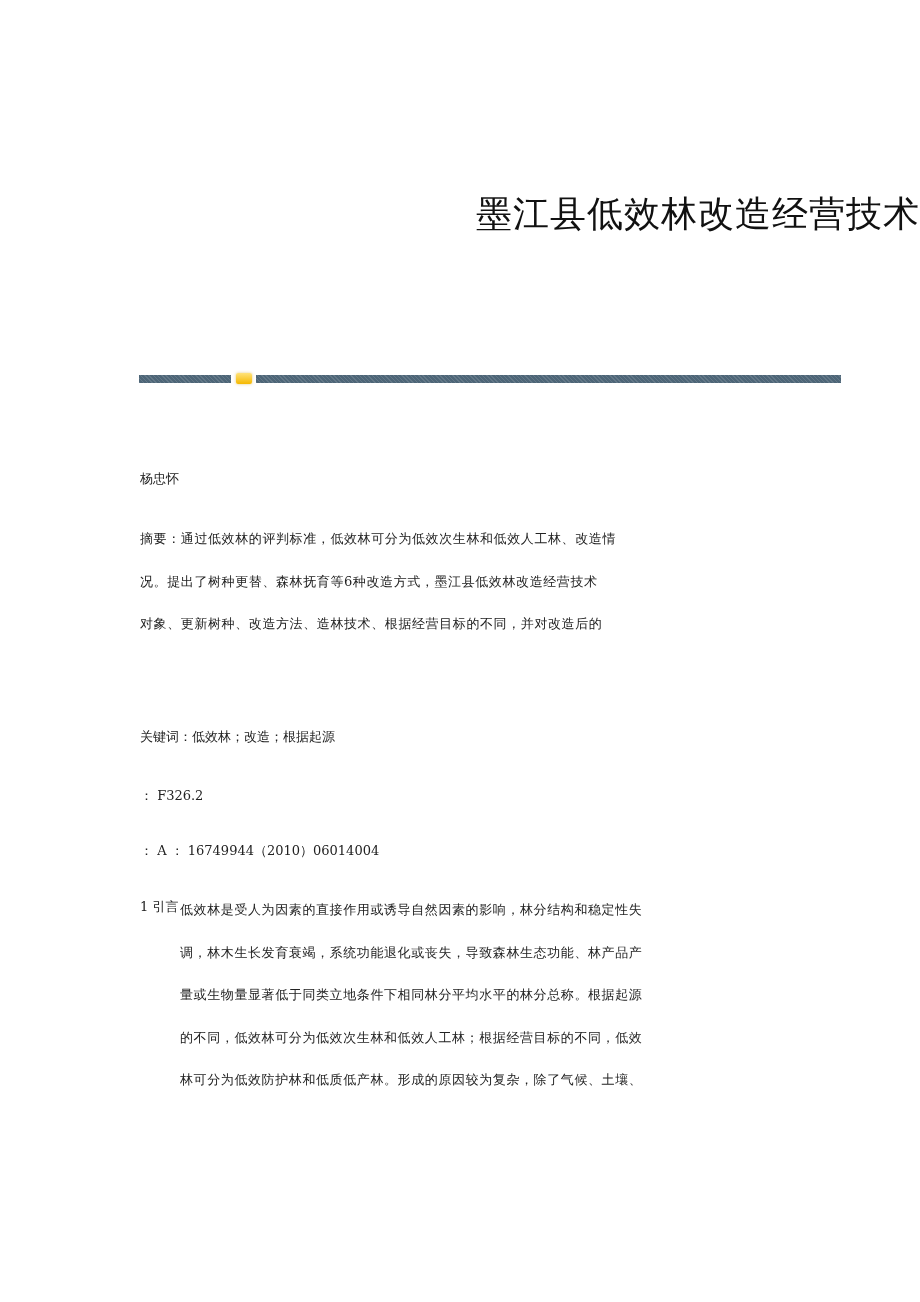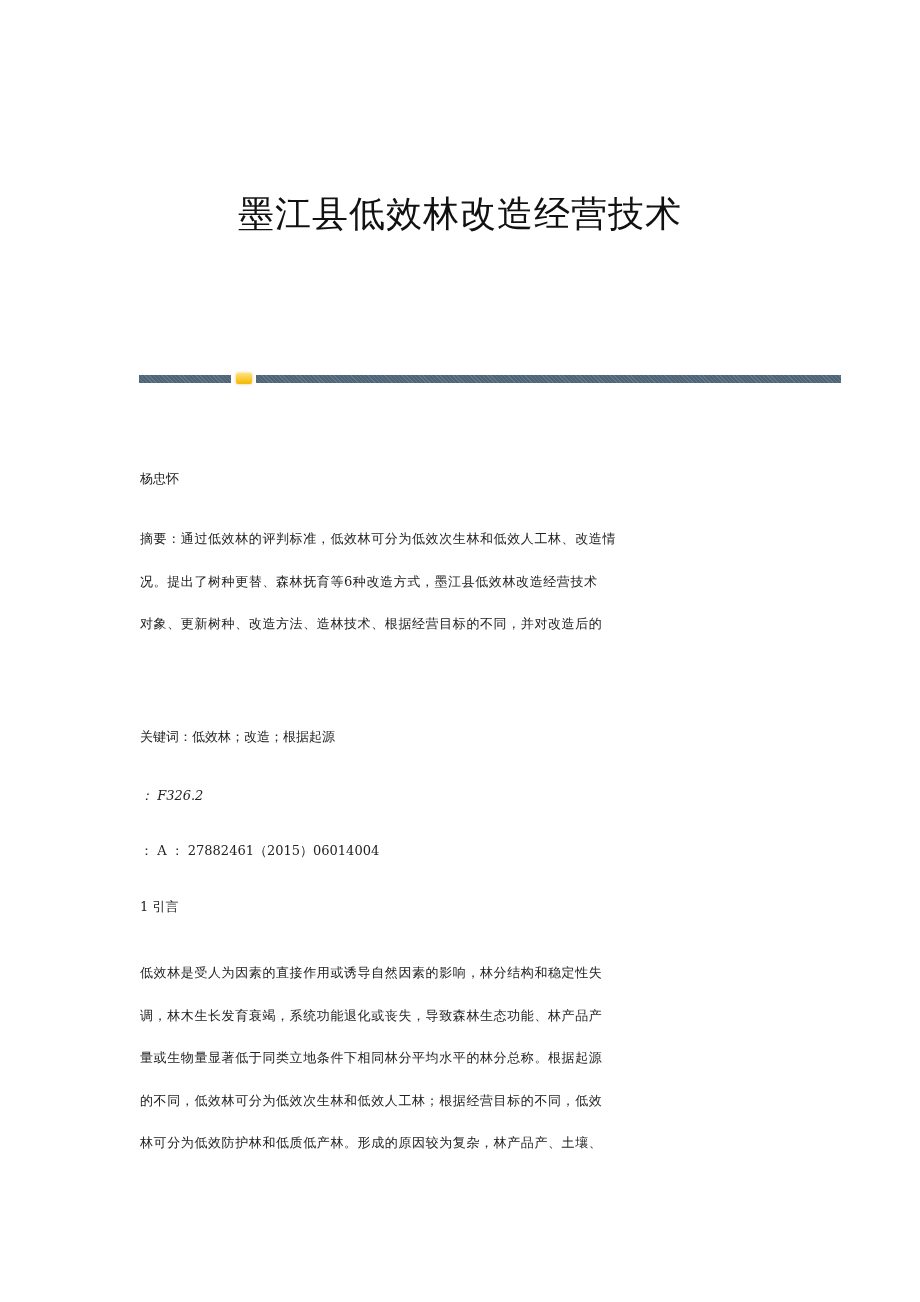--- a/index.html
+++ b/index.html
@@ -1,18 +1,18 @@
 <!DOCTYPE html>
 <html><head>
 <meta charset="utf-8">
 <style>
   html, body { margin: 0; padding: 0; background: #ffffff; }
   body { width: 920px; height: 1302px; position: relative; overflow: hidden;
          font-family: "DejaVu Serif", "Liberation Serif", serif; color: #1a1a1a; }
-  .title { position: absolute; left: 0; width: 920px; top: 190px; text-align: center;
+  .title { position: absolute; left: 0; width: 920px; top: 190px; text-align: right;
            font-size: 36px; letter-spacing: 1px; color: #111; }
   .rule { position: absolute; top: 375px; height: 8px; background: #4d6577;
           background-image: repeating-linear-gradient(45deg, rgba(255,255,255,0.12) 0 1px, transparent 1px 3px); }
   .rule.left { left: 139px; width: 92px; }
   .rule.right { left: 256px; width: 585px; }
   .rule-ornament { position: absolute; left: 236px; top: 373px; width: 16px; height: 11px;
                    background: linear-gradient(#ffe27a, #f5b800); border-radius: 2px;
                    box-shadow: 0 0 3px rgba(200,150,0,0.5); }
   .text { position: absolute; left: 140px; width: 630px; font-size: 13px; color: #222; }
   .para { line-height: 42.5px; letter-spacing: 0.6px; text-align: justify; }
@@ -29,23 +29,23 @@
 
 <div class="text" style="top:470px;">杨忠怀</div>
 
 <div class="text para" style="top:518px;">
   <div class="line">摘要：通过低效林的评判标准，低效林可分为低效次生林和低效人工林、改造情</div>
   <div class="line">况。提出了树种更替、森林抚育等6种改造方式，墨江县低效林改造经营技术</div>
   <div class="line">对象、更新树种、改造方法、造林技术、根据经营目标的不同，并对改造后的</div>
 </div>
 
 <div class="text" style="top:728px;">关键词：低效林；改造；根据起源</div>
-<div class="text" style="top:787px;font-style:italic;">：  F326.2</div>
-<div class="text" style="top:842px;">：  A ：  27882461（2015）06014004</div>
+<div class="text" style="top:787px;">：  F326.2</div>
+<div class="text" style="top:842px;">：  A ：  16749944（2010）06014004</div>
 <div class="text" style="top:898px;">1 引言</div>
 
-<div class="text para" style="top:952px;">
+<div class="text para" style="top:889px;margin-left:40px;">
   <div class="line">低效林是受人为因素的直接作用或诱导自然因素的影响，林分结构和稳定性失</div>
   <div class="line">调，林木生长发育衰竭，系统功能退化或丧失，导致森林生态功能、林产品产</div>
   <div class="line">量或生物量显著低于同类立地条件下相同林分平均水平的林分总称。根据起源</div>
   <div class="line">的不同，低效林可分为低效次生林和低效人工林；根据经营目标的不同，低效</div>
-  <div class="line">林可分为低效防护林和低质低产林。形成的原因较为复杂，林产品产、土壤、</div>
+  <div class="line">林可分为低效防护林和低质低产林。形成的原因较为复杂，除了气候、土壤、</div>
 </div>
 
 </body></html>

